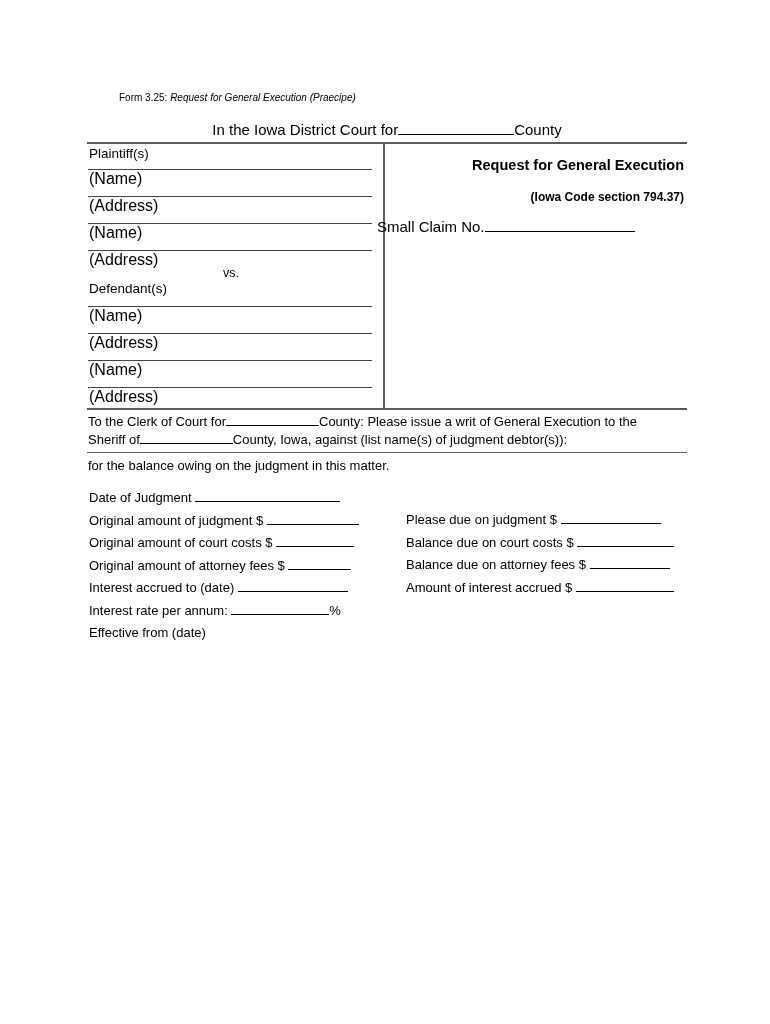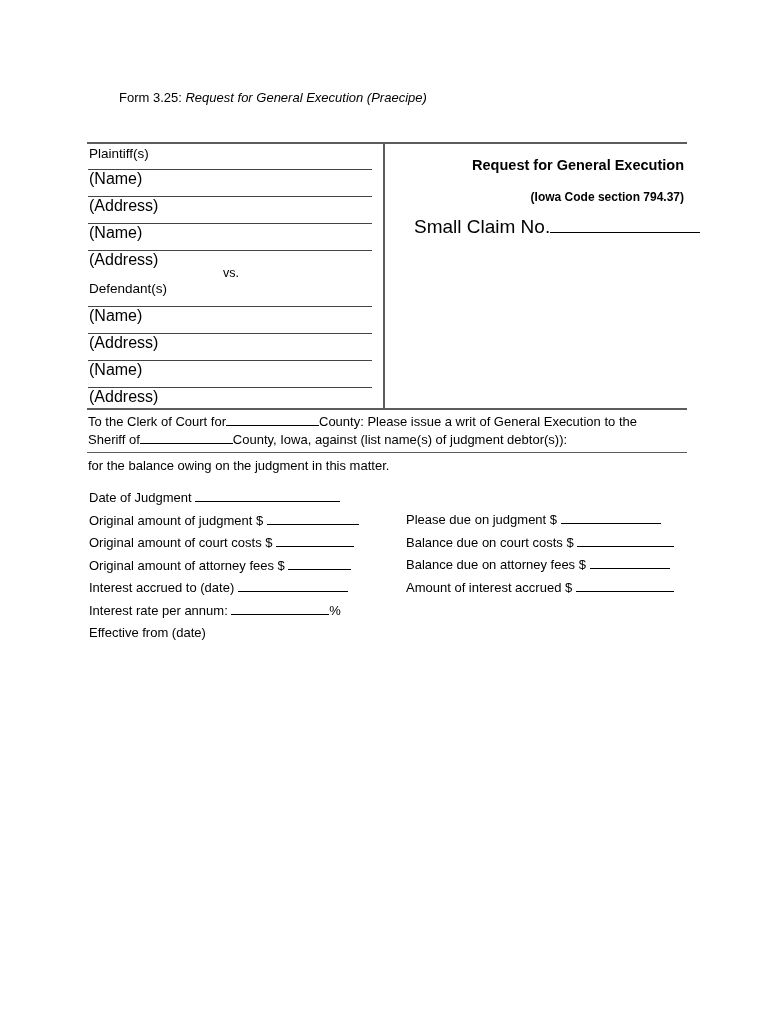--- a/index.html
+++ b/index.html
@@ -17,21 +17,21 @@
     height: 1024px;
     background: #ffffff;
     overflow: hidden;
   }
 
   
   .form-id {
     position: absolute;
     left: 87px;
     top: 91px;
-    font-size: 13px;
+    font-size: 10px;
     line-height: 14px;
     white-space: nowrap;
     padding-left: 32px;
   }
   .form-id .ital { font-style: italic; }
 
   
   .court-line {
     position: absolute;
     left: 87px;
@@ -118,23 +118,23 @@
     text-align: right;
     font-weight: bold;
     white-space: nowrap;
   }
   .doc-title-1 { top: 156px; font-size: 14.5px; line-height: 18px; }
   .doc-title-2 { top: 175px; font-size: 12px; line-height: 15px; }
   .doc-title-3 { top: 190px; font-size: 12px; line-height: 15px; }
 
   .claim-no {
     position: absolute;
-    left: 414px;
+    left: 377px;
     top: 218px;
-    font-size: 19px;
+    font-size: 15px;
     line-height: 17px;
     white-space: nowrap;
   }
 
   
   .body-line {
     position: absolute;
     left: 88px;
     font-size: 13px;
     line-height: 17px;
@@ -158,20 +158,23 @@
 </head>
 <body>
 
 <div class="page">
 
   <div class="form-id">
     <span>Form 3.25:</span>
     <span class="ital">Request for General Execution (Praecipe)</span>
   </div>
 
+  <div class="court-line">
+    <span>In the Iowa District Court for</span><span class="blank-ul" id="blank-court" style="width: 116px;"></span><span>County</span>
+  </div>
 
   <div class="rule hrule-top"></div>
   <div class="rule vrule-mid"></div>
   <div class="rule hrule-caption-bottom"></div>
 
   <div class="party-head" style="top:146px;">Plaintiff(s)</div>
 
   <div class="field-rule" style="top:169px;"></div>
   <div class="field-cap" style="top:172px;">(Name)</div>
 

